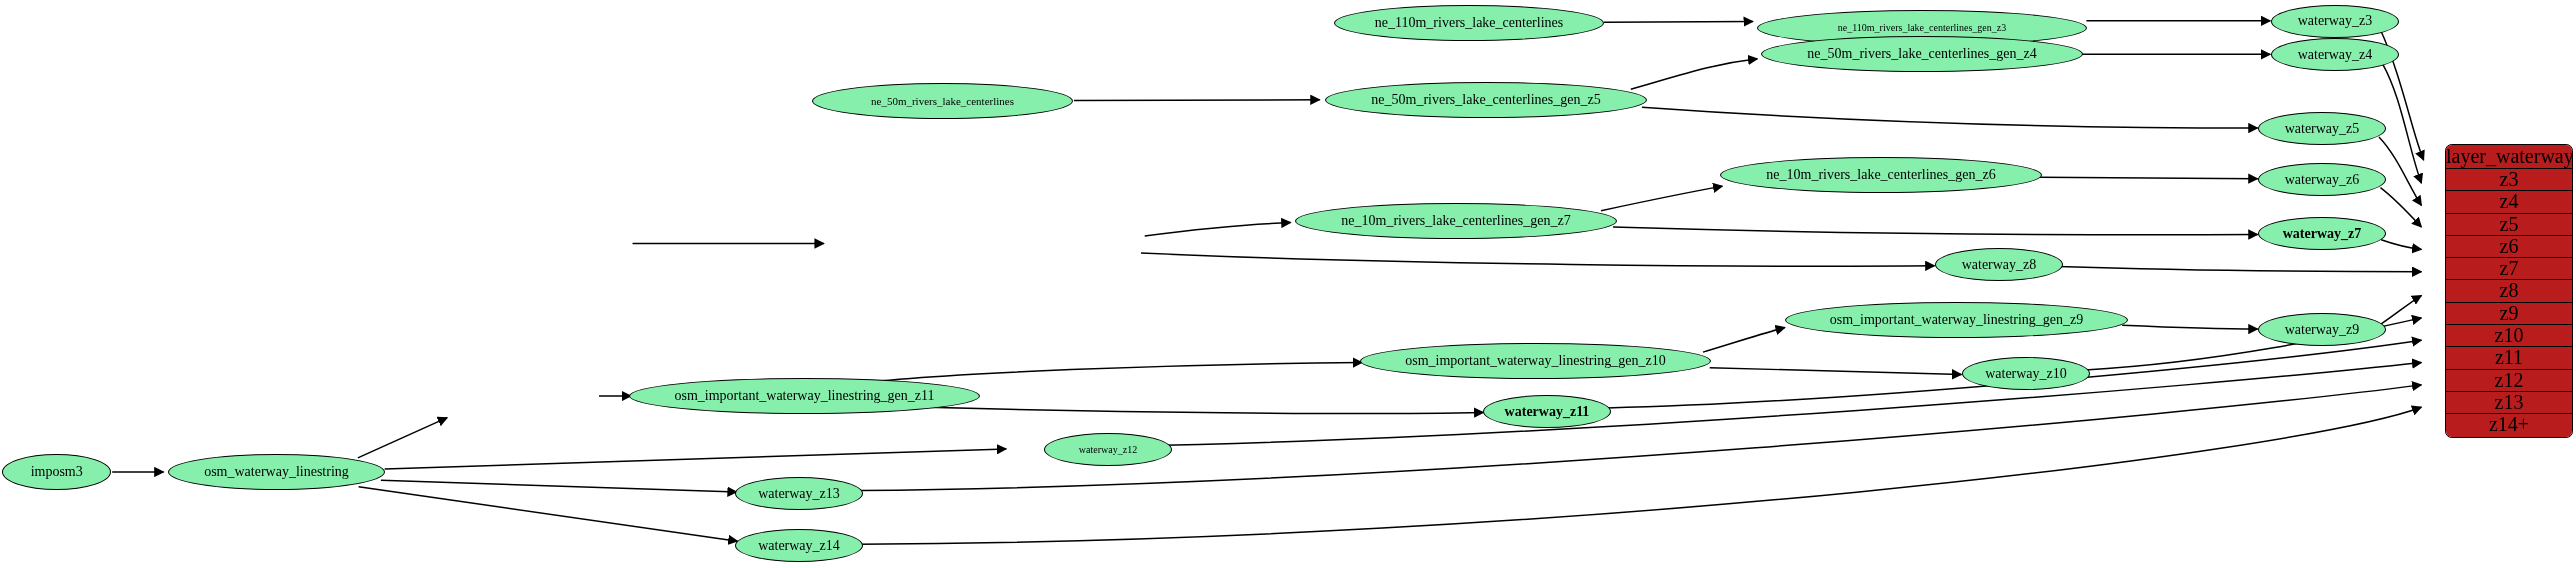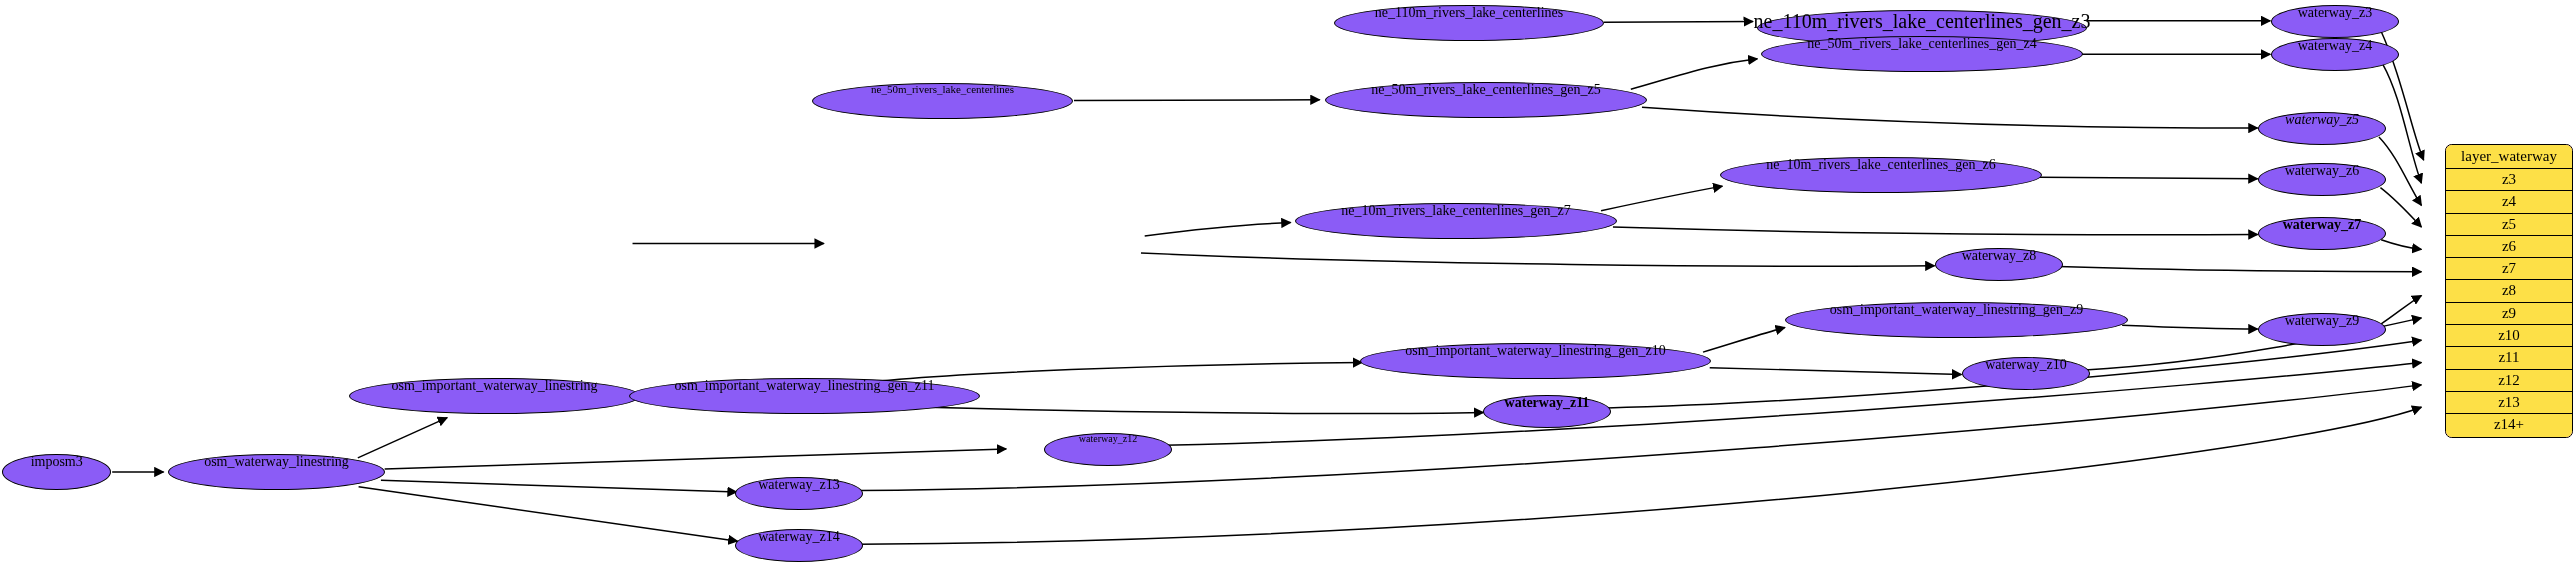--- a/index.html
+++ b/index.html
@@ -18,26 +18,26 @@
   #edges {
     position: absolute;
     left: 0; top: 0;
     width: 2576px;
     height: 568px;
     pointer-events: none;
   }
   .node {
     position: absolute;
     display: flex;
-    align-items: flex-start;
+    align-items: center;
     justify-content: center;
     box-sizing: border-box;
     border: 1.2px solid #000000;
     border-radius: 50%;
-    background: #8b5cf6;
+    background: #86efac;
     color: #000000;
     text-align: center;
     white-space: nowrap;
     line-height: 1;
   }
   .node-label {
     display: block;
     white-space: nowrap;
   }
   
@@ -47,24 +47,24 @@
     border: 1.2px solid #000000;
     border-radius: 6.7px;
     background: #ffaec9;
     overflow: hidden;
   }
   .record-row {
     box-sizing: border-box;
     height: 22.3px;
     line-height: 21px;
     text-align: center;
-    font-size: 15px;
+    font-size: 20px;
     color: #000000;
     border-bottom: 1.2px solid #000000;
-    background: #fde047;
+    background: #b91c1c;
   }
   .record-row.header {
     height: 24px;
     line-height: 22.3px;
   }
   .record-row.last {
     border-bottom: none;
   }
 </style>
 </head>
@@ -146,21 +146,21 @@
   </div>
 
   <div class="node" style="left:168px;top:454px;width:217px;height:36px;font-size:14px;">
     <span class="node-label">osm_waterway_linestring</span>
   </div>
 
   <div class="node" style="left:1334px;top:4.5px;width:270px;height:36px;font-size:14px;">
     <span class="node-label">ne_110m_rivers_lake_centerlines</span>
   </div>
 
-  <div class="node" style="left:1757px;top:10px;width:330px;height:36px;font-size:20px;">
+  <div class="node" style="left:1757px;top:10px;width:330px;height:36px;font-size:10px;">
     <span class="node-label">ne_110m_rivers_lake_centerlines_gen_z3</span>
   </div>
 
   <div class="node" style="left:812px;top:83px;width:261px;height:36px;font-size:11px;">
     <span class="node-label">ne_50m_rivers_lake_centerlines</span>
   </div>
 
   <div class="node" style="left:1325px;top:82px;width:322px;height:36px;font-size:14px;">
     <span class="node-label">ne_50m_rivers_lake_centerlines_gen_z5</span>
   </div>
@@ -172,23 +172,20 @@
 
 
   <div class="node" style="left:1295px;top:203px;width:322px;height:36px;font-size:14px;">
     <span class="node-label">ne_10m_rivers_lake_centerlines_gen_z7</span>
   </div>
 
   <div class="node" style="left:1720px;top:157px;width:322px;height:36px;font-size:14px;">
     <span class="node-label">ne_10m_rivers_lake_centerlines_gen_z6</span>
   </div>
 
-  <div class="node" style="left:349px;top:378px;width:291px;height:36px;font-size:14px;">
-    <span class="node-label">osm_important_waterway_linestring</span>
-  </div>
 
   <div class="node" style="left:629px;top:378px;width:351px;height:36px;font-size:14px;">
     <span class="node-label">osm_important_waterway_linestring_gen_z11</span>
   </div>
 
   <div class="node" style="left:1360px;top:343px;width:351px;height:36px;font-size:14px;">
     <span class="node-label">osm_important_waterway_linestring_gen_z10</span>
   </div>
 
   <div class="node" style="left:1785px;top:302px;width:343px;height:36px;font-size:14px;">
@@ -196,21 +193,21 @@
   </div>
 
   <div class="node" style="left:2271px;top:4.5px;width:128px;height:33px;font-size:14px;">
     <span class="node-label">waterway_z3</span>
   </div>
 
   <div class="node" style="left:2271px;top:38px;width:128px;height:33px;font-size:14px;">
     <span class="node-label">waterway_z4</span>
   </div>
 
-  <div class="node" style="left:2258px;top:112px;width:128px;height:33px;font-size:14px;font-style:italic;">
+  <div class="node" style="left:2258px;top:112px;width:128px;height:33px;font-size:14px;">
     <span class="node-label">waterway_z5</span>
   </div>
 
   <div class="node" style="left:2258px;top:163px;width:128px;height:33px;font-size:14px;">
     <span class="node-label">waterway_z6</span>
   </div>
 
   <div class="node" style="left:2258px;top:217px;width:128px;height:33px;font-size:14px;font-weight:bold;">
     <span class="node-label">waterway_z7</span>
   </div>

